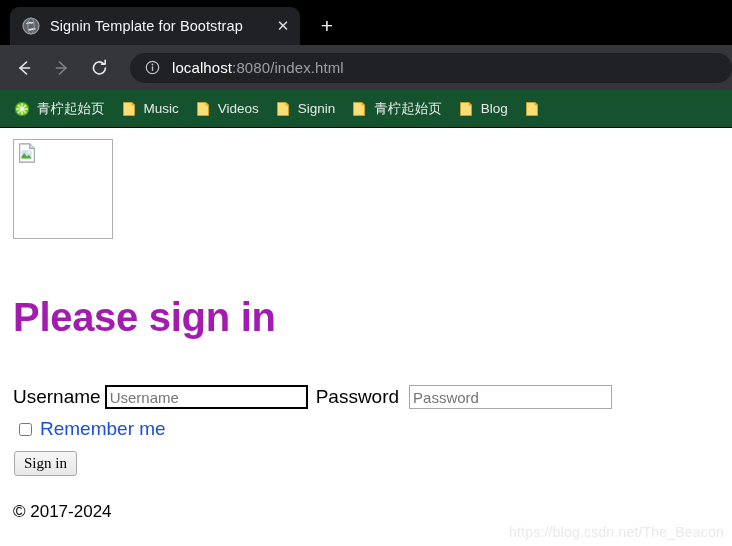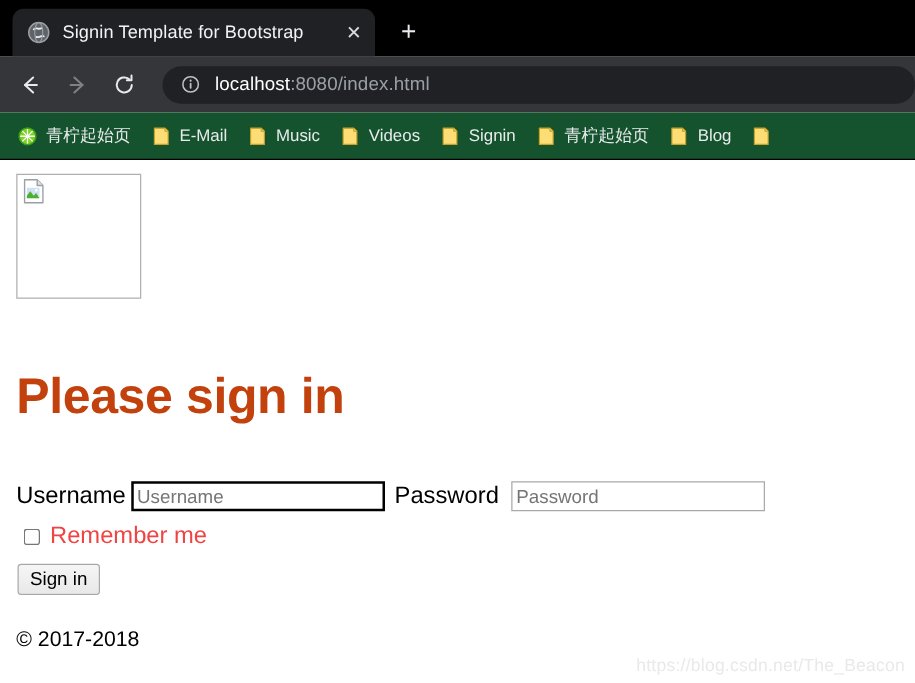--- a/index.html
+++ b/index.html
@@ -197,21 +197,21 @@
     top: 2px;
     left: 2px;
     width: 22px;
     height: 22px;
   }
 
   h1.signin-title {
     font-size: 40px;
     font-weight: bold;
     margin: 58px 0 0 5px;
-    color: #c2410c;
+    color: #a21caf;
     letter-spacing: -0.3px;
     line-height: 1;
   }
 
   .form-row {
     margin: 48px 0 0 5px;
     display: flex;
     align-items: center;
   }
   .field-label {
@@ -246,26 +246,26 @@
     display: flex;
     align-items: center;
   }
   .remember-row input[type=checkbox] {
     width: 13px;
     height: 13px;
     margin: 0 8px 0 6px;
   }
   .remember-label {
     font-size: 19px;
-    color: #ef4444;
+    color: #1d4ed8;
   }
 
   .signin-btn {
     margin: 11px 0 0 6px;
-    font-family: Liberation Sans, sans-serif;
+    font-family: Liberation Serif, serif;
     font-size: 15px;
     padding: 3px 9px;
     color: #000000;
     background: linear-gradient(#f6f6f6, #e8e8e8);
     border: 1px solid #a8a8a8;
     border-radius: 3px;
     line-height: 1.15;
   }
 
   .copyright {
@@ -352,27 +352,20 @@
           <line x1="8" y1="2.2" x2="8" y2="13.8"></line>
           <line x1="2.2" y1="8" x2="13.8" y2="8"></line>
           <line x1="3.9" y1="3.9" x2="12.1" y2="12.1"></line>
           <line x1="12.1" y1="3.9" x2="3.9" y2="12.1"></line>
         </g>
         <circle cx="8" cy="8" r="1.1" fill="#ffffff"></circle>
       </svg>
       <span class="bm-label">青柠起始页</span>
     </div>
 
-    <div class="bm">
-      <svg class="bm-icon" viewBox="0 0 16 16">
-        <path d="M2.5 1.5 H11 L13.5 4 V14.5 H2.5 Z" fill="#fcdd76" stroke="#c9a227" stroke-width="0.9" stroke-linejoin="round"></path>
-        <path d="M11 1.5 V4 H13.5" fill="#e8c65a" stroke="#c9a227" stroke-width="0.9" stroke-linejoin="round"></path>
-      </svg>
-      <span class="bm-label">E-Mail</span>
-    </div>
 
     <div class="bm">
       <svg class="bm-icon" viewBox="0 0 16 16">
         <path d="M2.5 1.5 H11 L13.5 4 V14.5 H2.5 Z" fill="#fcdd76" stroke="#c9a227" stroke-width="0.9" stroke-linejoin="round"></path>
         <path d="M11 1.5 V4 H13.5" fill="#e8c65a" stroke="#c9a227" stroke-width="0.9" stroke-linejoin="round"></path>
       </svg>
       <span class="bm-label">Music</span>
     </div>
 
     <div class="bm">
@@ -438,20 +431,20 @@
       <input class="txt password" type="text" placeholder="Password" style="">
     </div>
 
     <div class="remember-row">
       <input type="checkbox" style="">
       <span class="remember-label">Remember me</span>
     </div>
 
     <button class="signin-btn">Sign in</button>
 
-    <div class="copyright">© 2017-2018</div>
+    <div class="copyright">© 2017-2024</div>
 
     <div class="langs">中文 English</div>
 
     <div class="watermark">https://blog.csdn.net/The_Beacon</div>
   </div>
 
 </div>
 
 </body></html>

